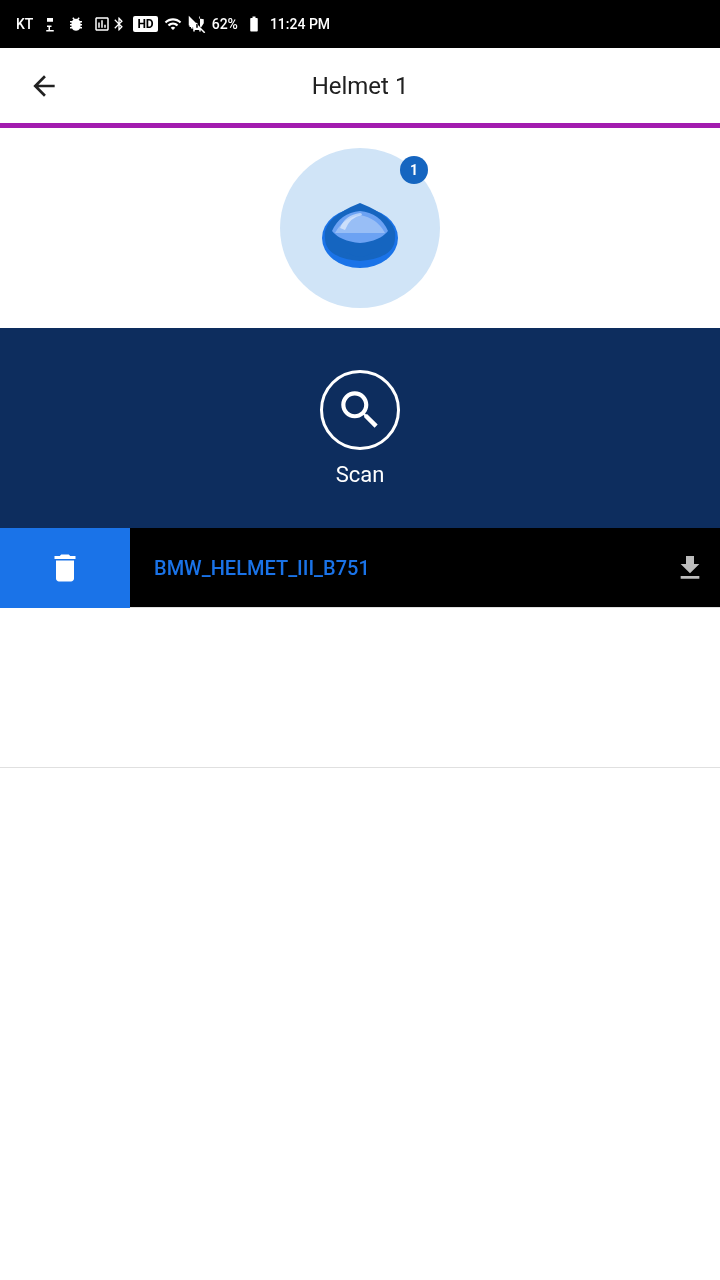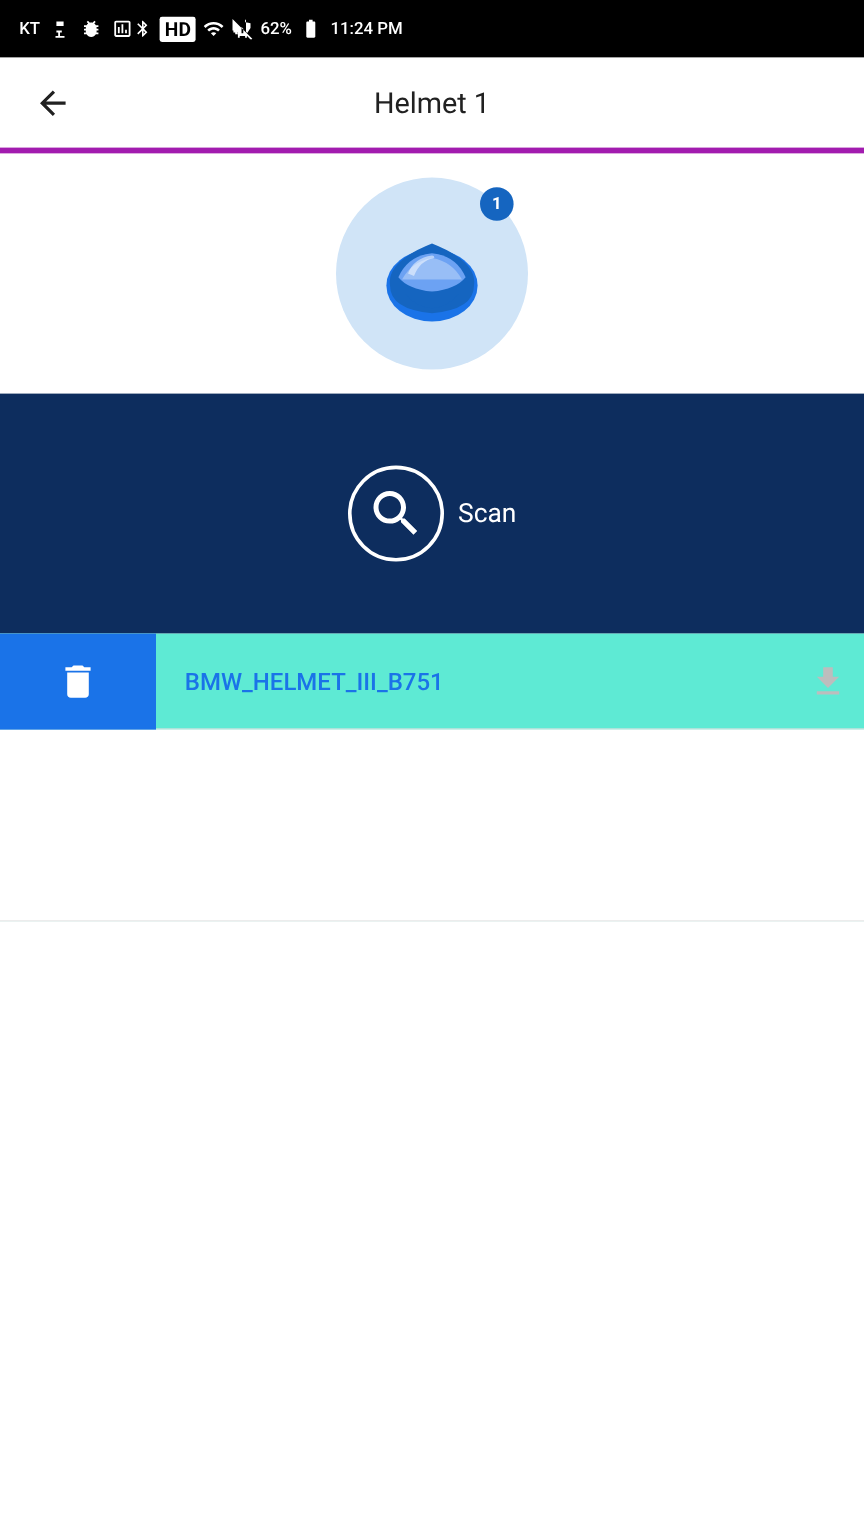--- a/index.html
+++ b/index.html
@@ -93,20 +93,21 @@
       width: 100px;
       height: 90px;
     }
 
     
     .scan-area {
       width: 720px;
       height: 200px;
       background: #0d2d5e;
       display: flex;
+      flex-direction: column;
       align-items: center;
       justify-content: center;
       gap: 12px;
       cursor: pointer;
     }
     .scan-icon-circle {
       width: 80px;
       height: 80px;
       border-radius: 50%;
       border: 3px solid #ffffff;
@@ -116,21 +117,21 @@
     }
     .scan-label {
       color: #ffffff;
       font-size: 22px;
       font-weight: 400;
     }
 
     
     .device-list {
       width: 720px;
-      background: #5eead4;
+      background: #000000;
     }
     .device-item {
       display: flex;
       align-items: center;
       height: 80px;
       border-bottom: 1px solid #e0e0e0;
     }
     .delete-btn {
       width: 130px;
       height: 80px;
@@ -185,21 +186,21 @@
       </svg>
     <svg width="18" height="18" viewBox="0 0 24 24" fill="white">
         <path d="M9 17H7v-7h2v7zm4 0h-2V7h2v10zm4 0h-2v-4h2v4zm2 2H5V5h14v14zm0-16H5c-1.1 0-2 .9-2 2v14c0 1.1.9 2 2 2h14c1.1 0 2-.9 2-2V5c0-1.1-.9-2-2-2z"></path>
       </svg>
   </div>
   <div class="status-right">
 
     <svg width="16" height="16" viewBox="0 0 24 24" fill="white">
         <path d="M17.71 7.71L12 2h-1v7.59L6.41 5 5 6.41 10.59 12 5 17.59 6.41 19 11 14.41V22h1l5.71-5.71-4.3-4.29 4.3-4.29zM13 5.83l1.88 1.88L13 9.59V5.83zm1.88 10.46L13 18.17v-3.76l1.88 1.88z"></path>
       </svg>
-    <span style="font-size:16px;font-weight:bold;background:#fff;color:#000;padding:1px 4px;border-radius:2px;">HD</span>
+    <span style="font-size:12px;font-weight:bold;background:#fff;color:#000;padding:1px 4px;border-radius:2px;">HD</span>
 
     <svg width="18" height="18" viewBox="0 0 24 24" fill="white">
         <path d="M1 9l2 2c4.97-4.97 13.03-4.97 18 0l2-2C16.93 2.93 7.08 2.93 1 9zm8 8l3 3 3-3c-1.65-1.66-4.34-1.66-6 0zm-4-4l2 2c2.76-2.76 7.24-2.76 10 0l2-2C15.14 9.14 8.87 9.14 5 13z"></path>
       </svg>
 
     <svg width="18" height="18" viewBox="0 0 24 24" fill="white">
         <path d="M1 1l22 22-1.41 1.41L17 19.82V22h-2v-2H9v2H7v-4H4v-2H2v-2H1V1zm5 14v2h1.18L5.12 15H6zm5-5v7h2v-5.18L11 10zm5-5v10.18l1.41 1.41L21 11V5.82L17 5zm-1-3v2.18l1 1V2h-1z"></path>
       </svg>
     <span>62%</span>
 

